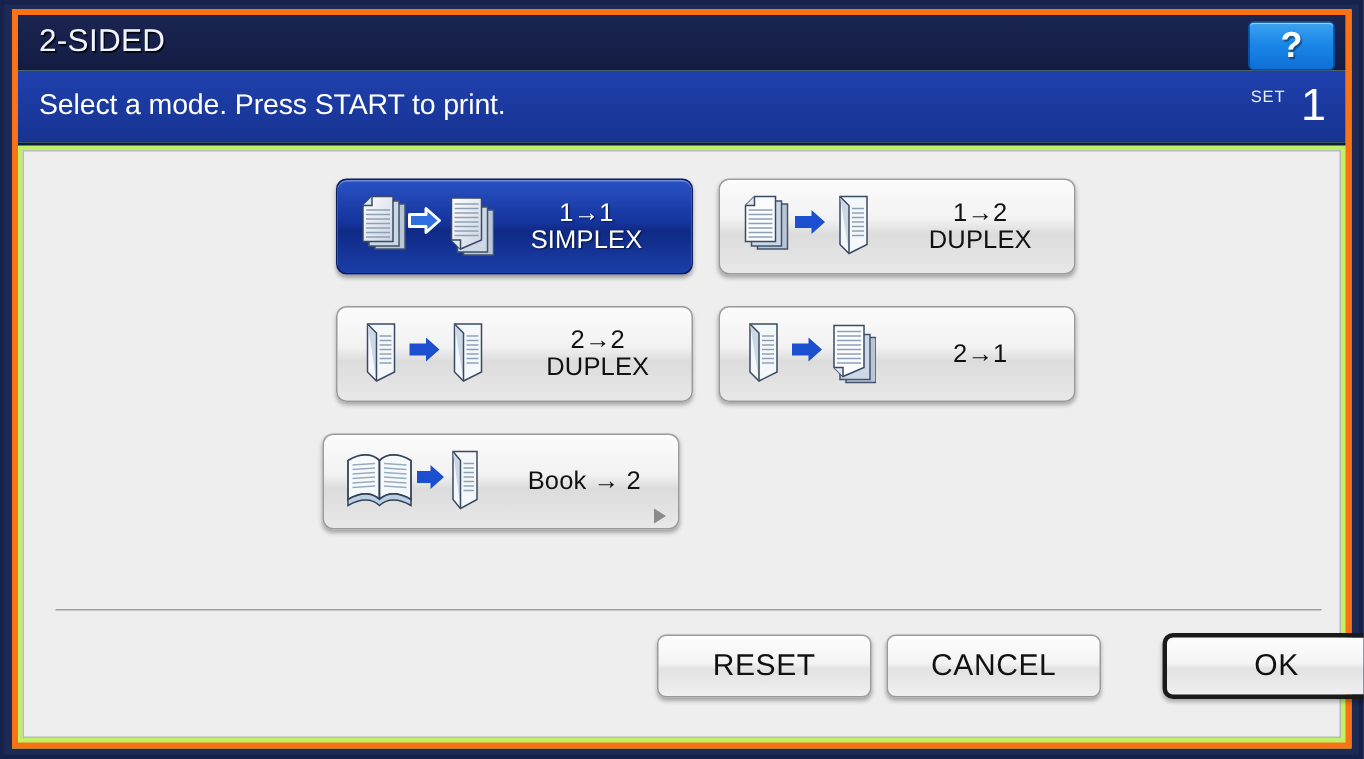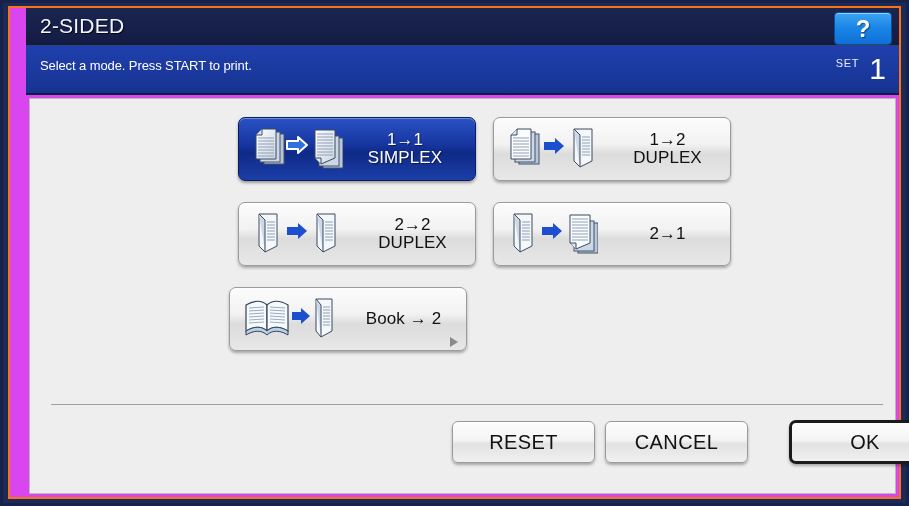--- a/index.html
+++ b/index.html
@@ -11,24 +11,24 @@
 
   
   #screen{
     position:relative;width:909px;height:506px;box-sizing:border-box;
     background:#1d2a55;
     border:3px solid #16224b;
     padding:0;
   }
   #inner{
     position:absolute;left:5px;top:3px;right:5px;bottom:4px;
-    background:#d946ef;
-    border:2px solid #f97316;
+    background:#bef264;
+    border:4px solid #f97316;
     box-sizing:border-box;
-    display:flex;flex-direction:column;padding-left:16px;
+    display:flex;flex-direction:column;
   }
 
   
   #titlebar{
     position:relative;height:37px;flex:0 0 37px;
     background:linear-gradient(180deg,#1a2550 0%,#16204a 55%,#121c42 100%);
     border-bottom:1px solid #31406e;
   }
   #title{
     position:absolute;left:14px;top:6px;
@@ -51,21 +51,21 @@
 
   
   #msgbar{
     position:relative;height:47px;flex:0 0 47px;
     background:#1838a0;
     background:linear-gradient(180deg,#1f40ad 0%,#173391 100%);
     border-bottom:2px solid #0d1b45;
   }
   #msgtext{
     position:absolute;left:14px;top:12px;
-    color:#ffffff;font-size:13px;letter-spacing:-.1px;
+    color:#ffffff;font-size:19px;letter-spacing:-.1px;
   }
   #set-label{
     position:absolute;right:40px;top:11px;
     color:#e8eeff;font-size:11px;font-weight:normal;letter-spacing:.6px;
   }
   #set-value{
     position:absolute;right:13px;top:6px;
     color:#ffffff;font-size:30px;line-height:34px;
   }
 

